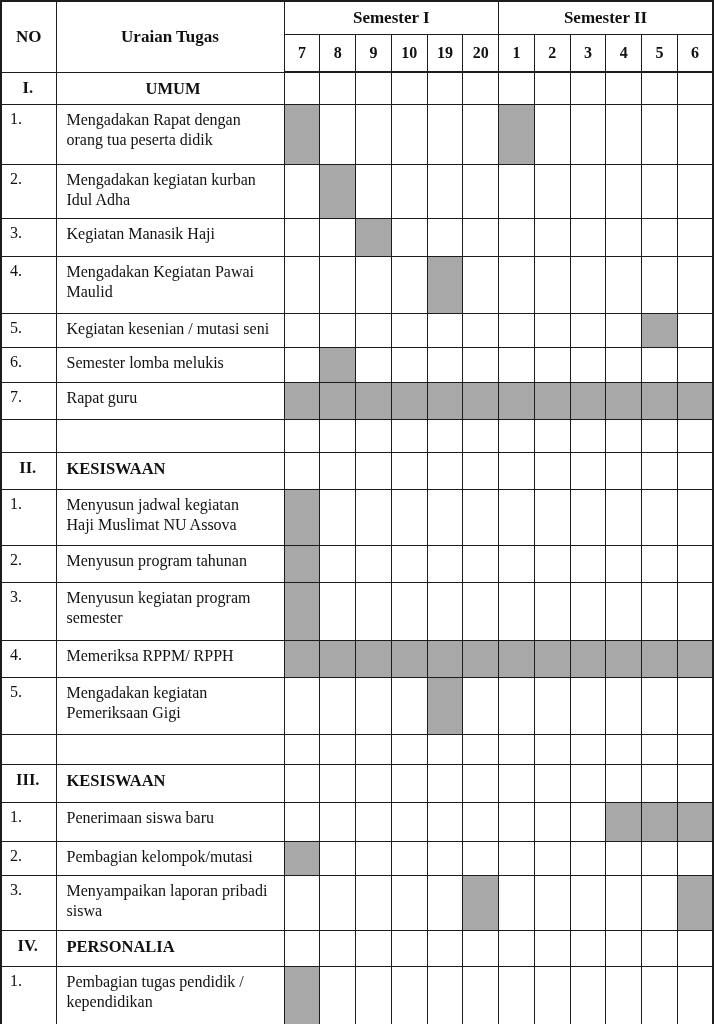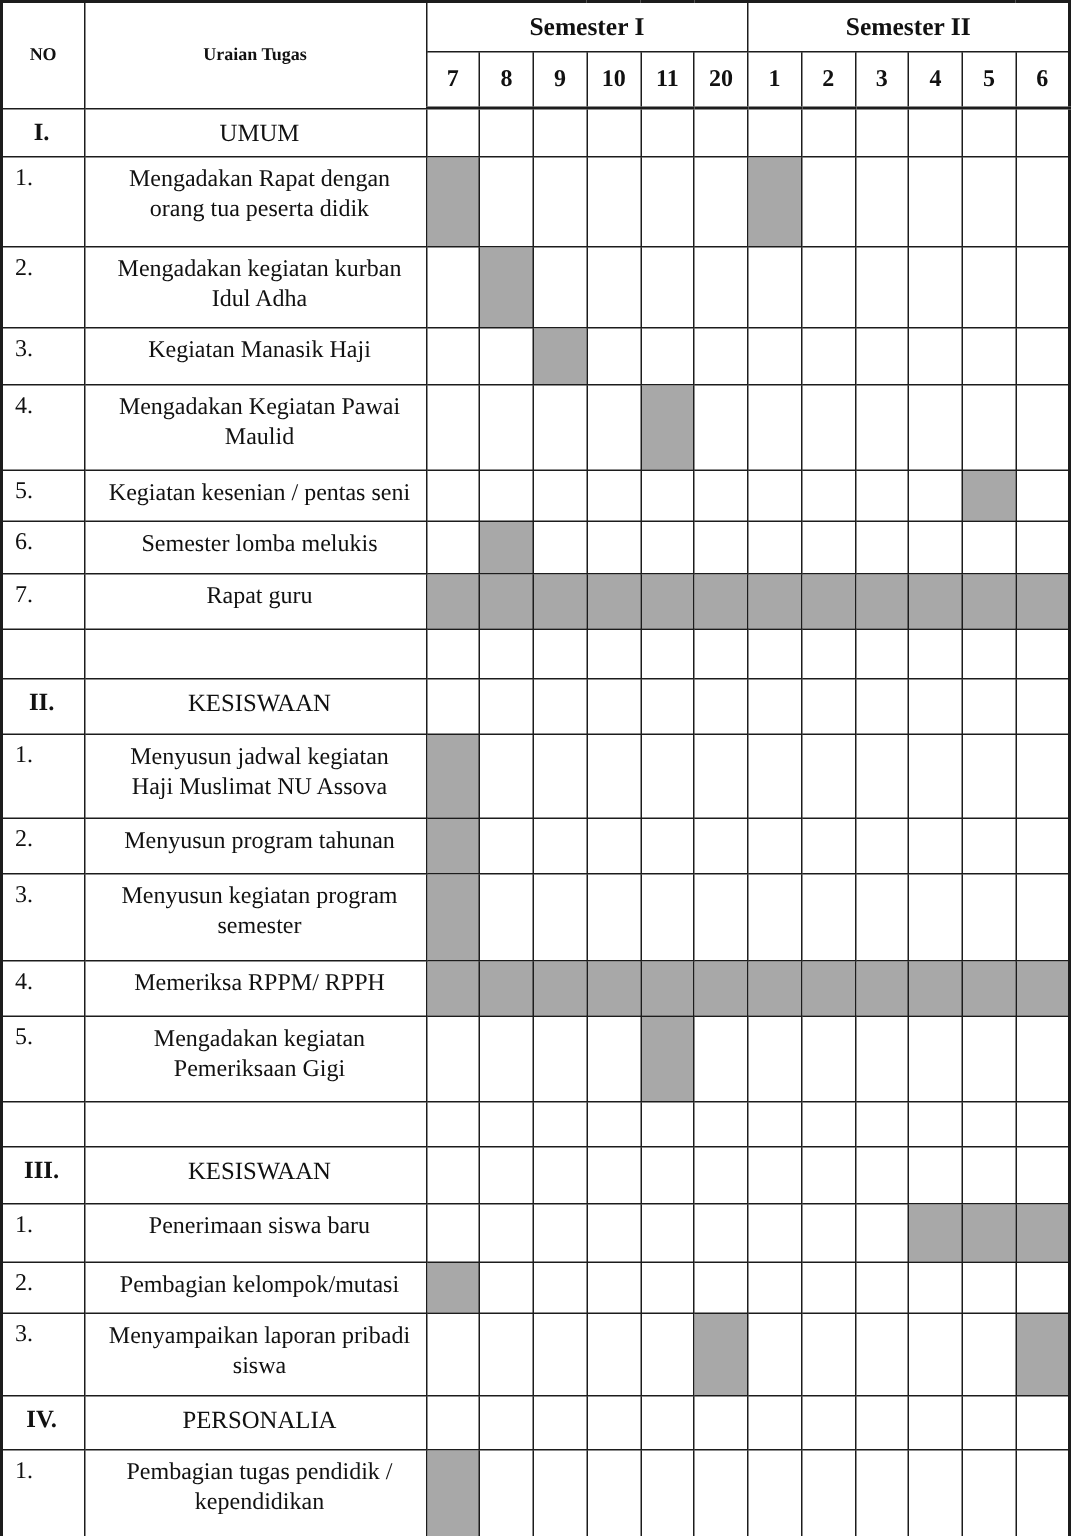--- a/index.html
+++ b/index.html
@@ -14,21 +14,21 @@
     table-layout: fixed;
     width: 714px; height: 1024px;
     border: 2px solid #1c1c1c;
   }
   th, td {
     border: 1px solid #1c1c1c;
     padding: 0;
     overflow: hidden;
   }
   thead th { font-weight: bold; text-align: center; background: #ffffff; margin-top: 41px; }
-  th.th-no, th.th-task { font-size: 12px; vertical-align: middle; }
+  th.th-no, th.th-task { font-size: 17px; vertical-align: middle; }
   th.th-sem { font-size: 17px; height: 33px; vertical-align: middle; }
   th.th-month { font-size: 16px; height: 38px; vertical-align: middle; border-bottom: 2px solid #1c1c1c; }
 
   td.no-cell {
     vertical-align: top;
     padding: 5px 2px 0 8px;
     font-size: 16px;
     text-align: left;
   }
   td.no-cell.sec {
@@ -36,23 +36,23 @@
     font-weight: bold;
     padding-left: 0;
     font-size: 16.5px;
   }
   td.label-cell {
     vertical-align: top;
     padding: 5px 4px 0 10px;
     font-size: 16px;
     line-height: 1.3;
     white-space: pre-line;
-    text-align: center;
-  }
-  td.label-cell.sec { font-weight: normal; font-size: 16.5px; }
+    text-align: left;
+  }
+  td.label-cell.sec { font-weight: bold; font-size: 16.5px; }
   td.label-cell.center { text-align: center; }
   td.month-cell { background: #ffffff; }
   td.month-cell.filled { background: var(--mark-color, #a8a8a8); }
 </style>
 </head>
 <body style="--mark-color: #a8a8a8;">
 
 <table class="schedule">
   <colgroup>
     <col style="width:55px">
@@ -75,21 +75,21 @@
       <th class="th-no" rowspan="2">NO</th>
       <th class="th-task" rowspan="2">Uraian Tugas</th>
       <th class="th-sem" colspan="6">Semester I</th>
       <th class="th-sem" colspan="6">Semester II</th>
     </tr>
     <tr>
       <th class="th-month">7</th>
       <th class="th-month">8</th>
       <th class="th-month">9</th>
       <th class="th-month">10</th>
-      <th class="th-month">11</th>
+      <th class="th-month">19</th>
       <th class="th-month">20</th>
       <th class="th-month">1</th>
       <th class="th-month">2</th>
       <th class="th-month">3</th>
       <th class="th-month">4</th>
       <th class="th-month">5</th>
       <th class="th-month">6</th>
     </tr>
   </thead>
   <tbody>
@@ -171,21 +171,21 @@
         <td class="month-cell"></td>
         <td class="month-cell"></td>
         <td class="month-cell"></td>
         <td class="month-cell"></td>
         <td class="month-cell"></td>
         <td class="month-cell"></td>
         <td class="month-cell"></td>
       </tr>
       <tr style="height: 34px;">
         <td class="no-cell">5.</td>
-        <td class="label-cell">Kegiatan kesenian / pentas seni</td>
+        <td class="label-cell">Kegiatan kesenian / mutasi seni</td>
         <td class="month-cell"></td>
         <td class="month-cell"></td>
         <td class="month-cell"></td>
         <td class="month-cell"></td>
         <td class="month-cell"></td>
         <td class="month-cell"></td>
         <td class="month-cell"></td>
         <td class="month-cell"></td>
         <td class="month-cell"></td>
         <td class="month-cell"></td>

